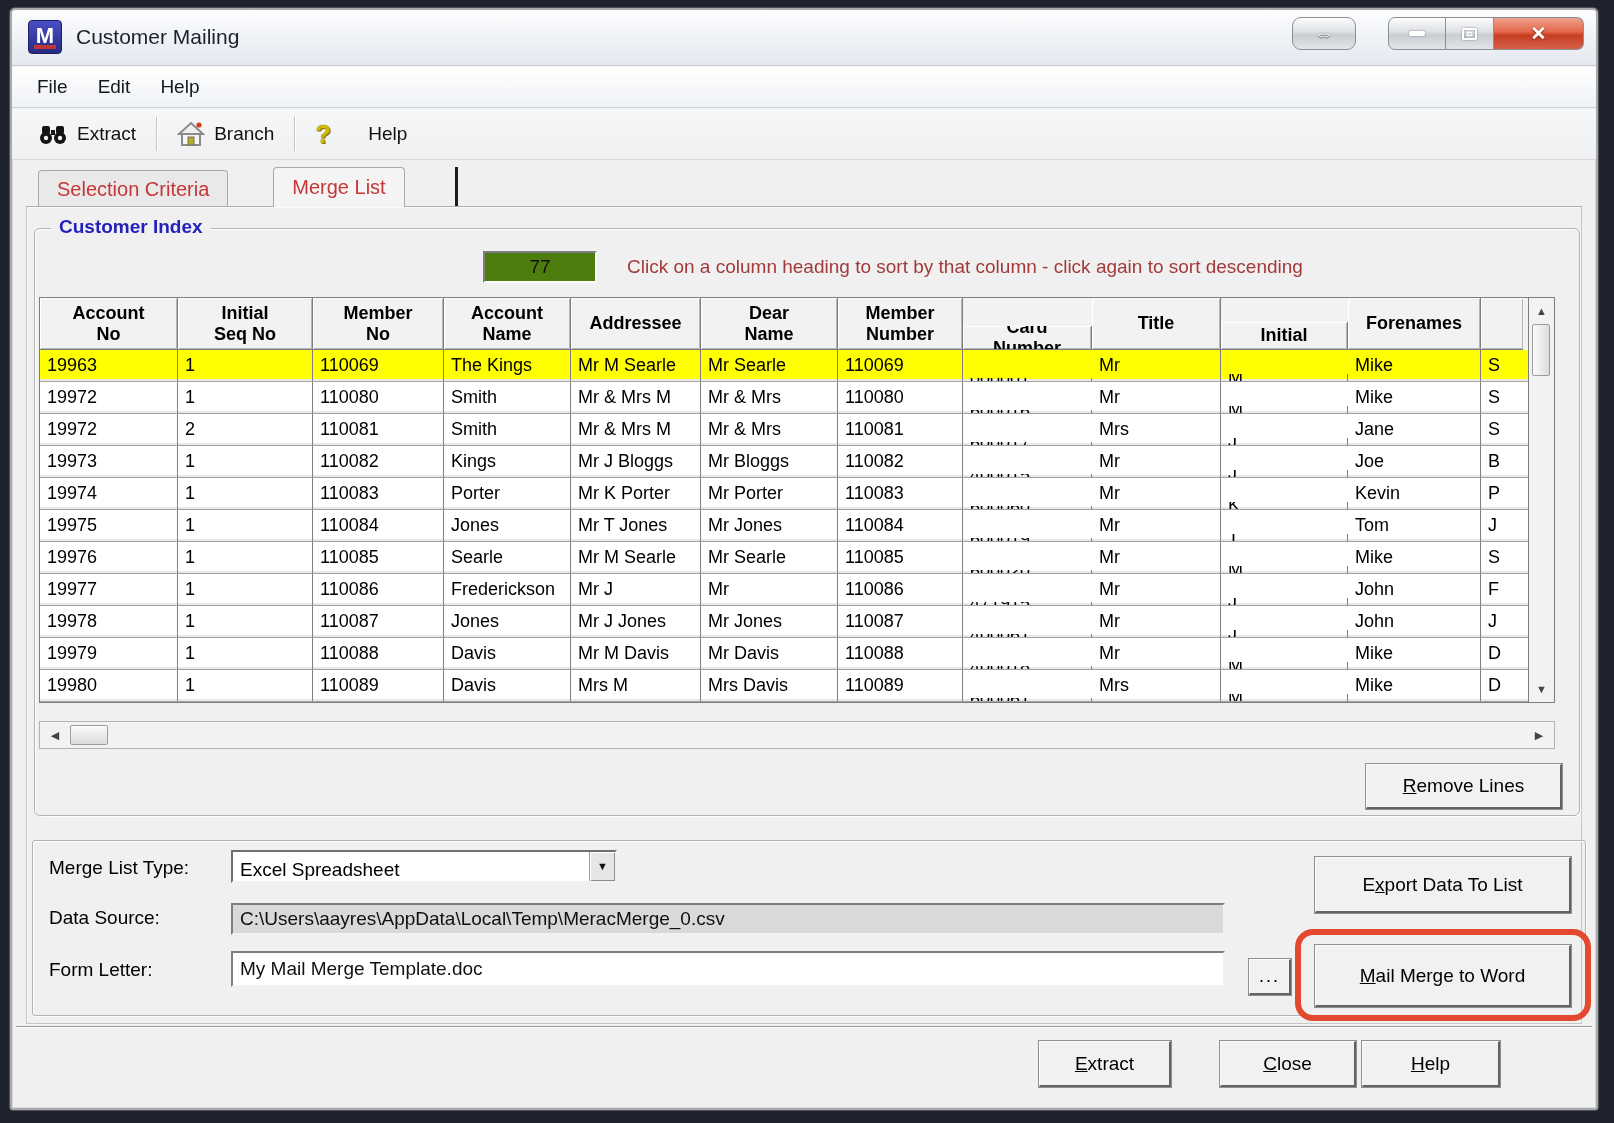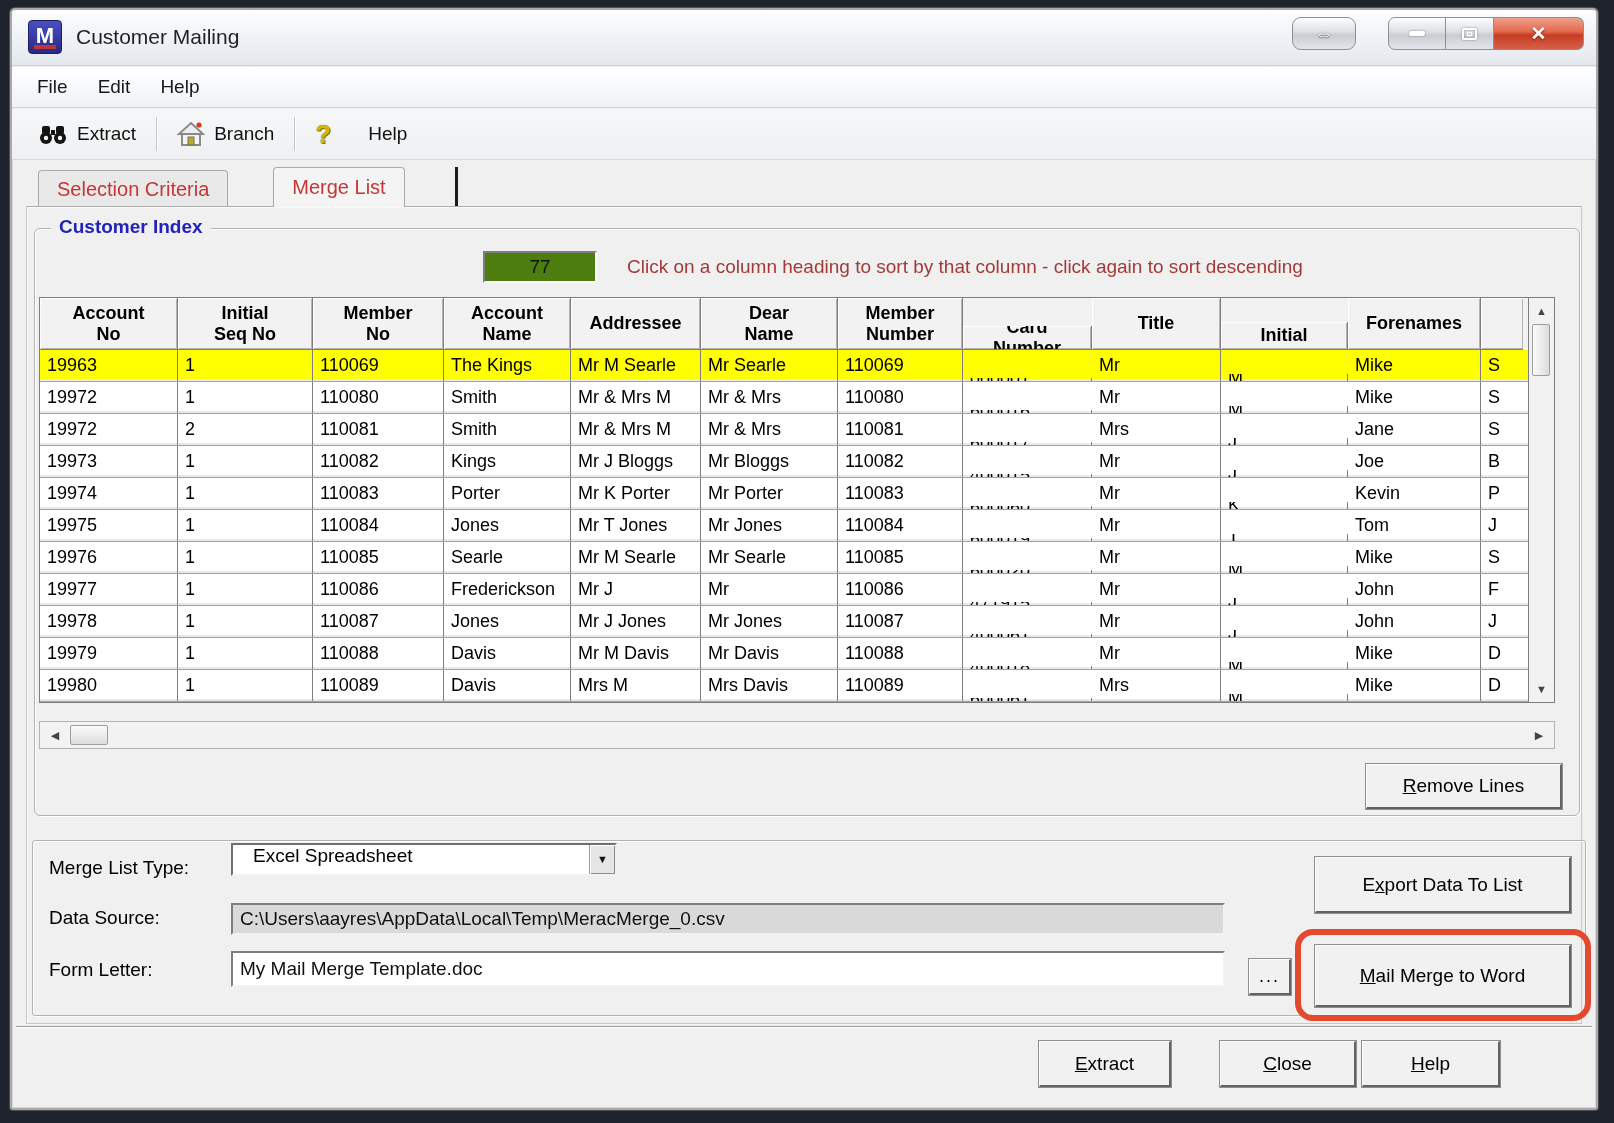--- a/index.html
+++ b/index.html
@@ -105,23 +105,23 @@
   .btn3d { background:#f1f1f1; outline:1px solid #8f8f8f;
     border-top:1px solid #fcfcfc; border-left:1px solid #fcfcfc;
     border-right:2px solid #636363; border-bottom:2px solid #636363;
     font-size:19px; color:#000; display:flex; align-items:center; justify-content:center; }
   .remove-lines { position:absolute; left:1331px; top:535px; width:196px; height:45px; }
 
   
   .formbox { position:absolute; left:20px; top:830px; width:1554px; height:176px;
     border:1px solid #b2b2b2; border-radius:3px; box-shadow:inset 1px 1px 0 #ffffff, 1px 1px 0 #fdfdfd; }
   .flabel { position:absolute; left:16px; font-size:19px; color:#000; }
-  .combo { position:absolute; left:198px; top:2px; width:386px; height:33px; background:#fff;
+  .combo { position:absolute; left:198px; top:9px; width:386px; height:33px; background:#fff;
     border-top:2px solid #6f6f6f; border-left:2px solid #6f6f6f; border-right:2px solid #f2f2f2; border-bottom:2px solid #f2f2f2;
-    font-size:19px; display:flex; align-items:flex-start; padding-left:20px; color:#000; }
+    font-size:19px; display:flex; align-items:flex-end; padding-left:7px; color:#000; }
   .combo-arrow { position:absolute; right:0; top:0; width:26px; height:29px; background:#e6e6e6;
     border-left:1px solid #9a9a9a; box-shadow:inset 1px 1px 0 #fff, inset -1px -1px 0 #8b8b8b;
     text-align:center; font-size:11px; color:#111; line-height:29px; }
   .field { position:absolute; left:198px; height:32px;
     border-top:2px solid #7e7e7e; border-left:2px solid #7e7e7e; border-right:2px solid #f2f2f2; border-bottom:2px solid #f2f2f2;
     font-size:19px; color:#101010; display:flex; align-items:center; padding-left:7px; white-space:nowrap; overflow:hidden; }
   .field.readonly { background:#d9d9d9; width:994px; top:62px; }
   .field.editable { background:#ffffff; width:994px; top:110px; height:36px; }
   .browse-btn { position:absolute; left:1216px; top:118px; width:42px; height:36px; font-size:18px; letter-spacing:2px; }
   .export-btn { position:absolute; left:1282px; top:16px; width:256px; height:56px; }

